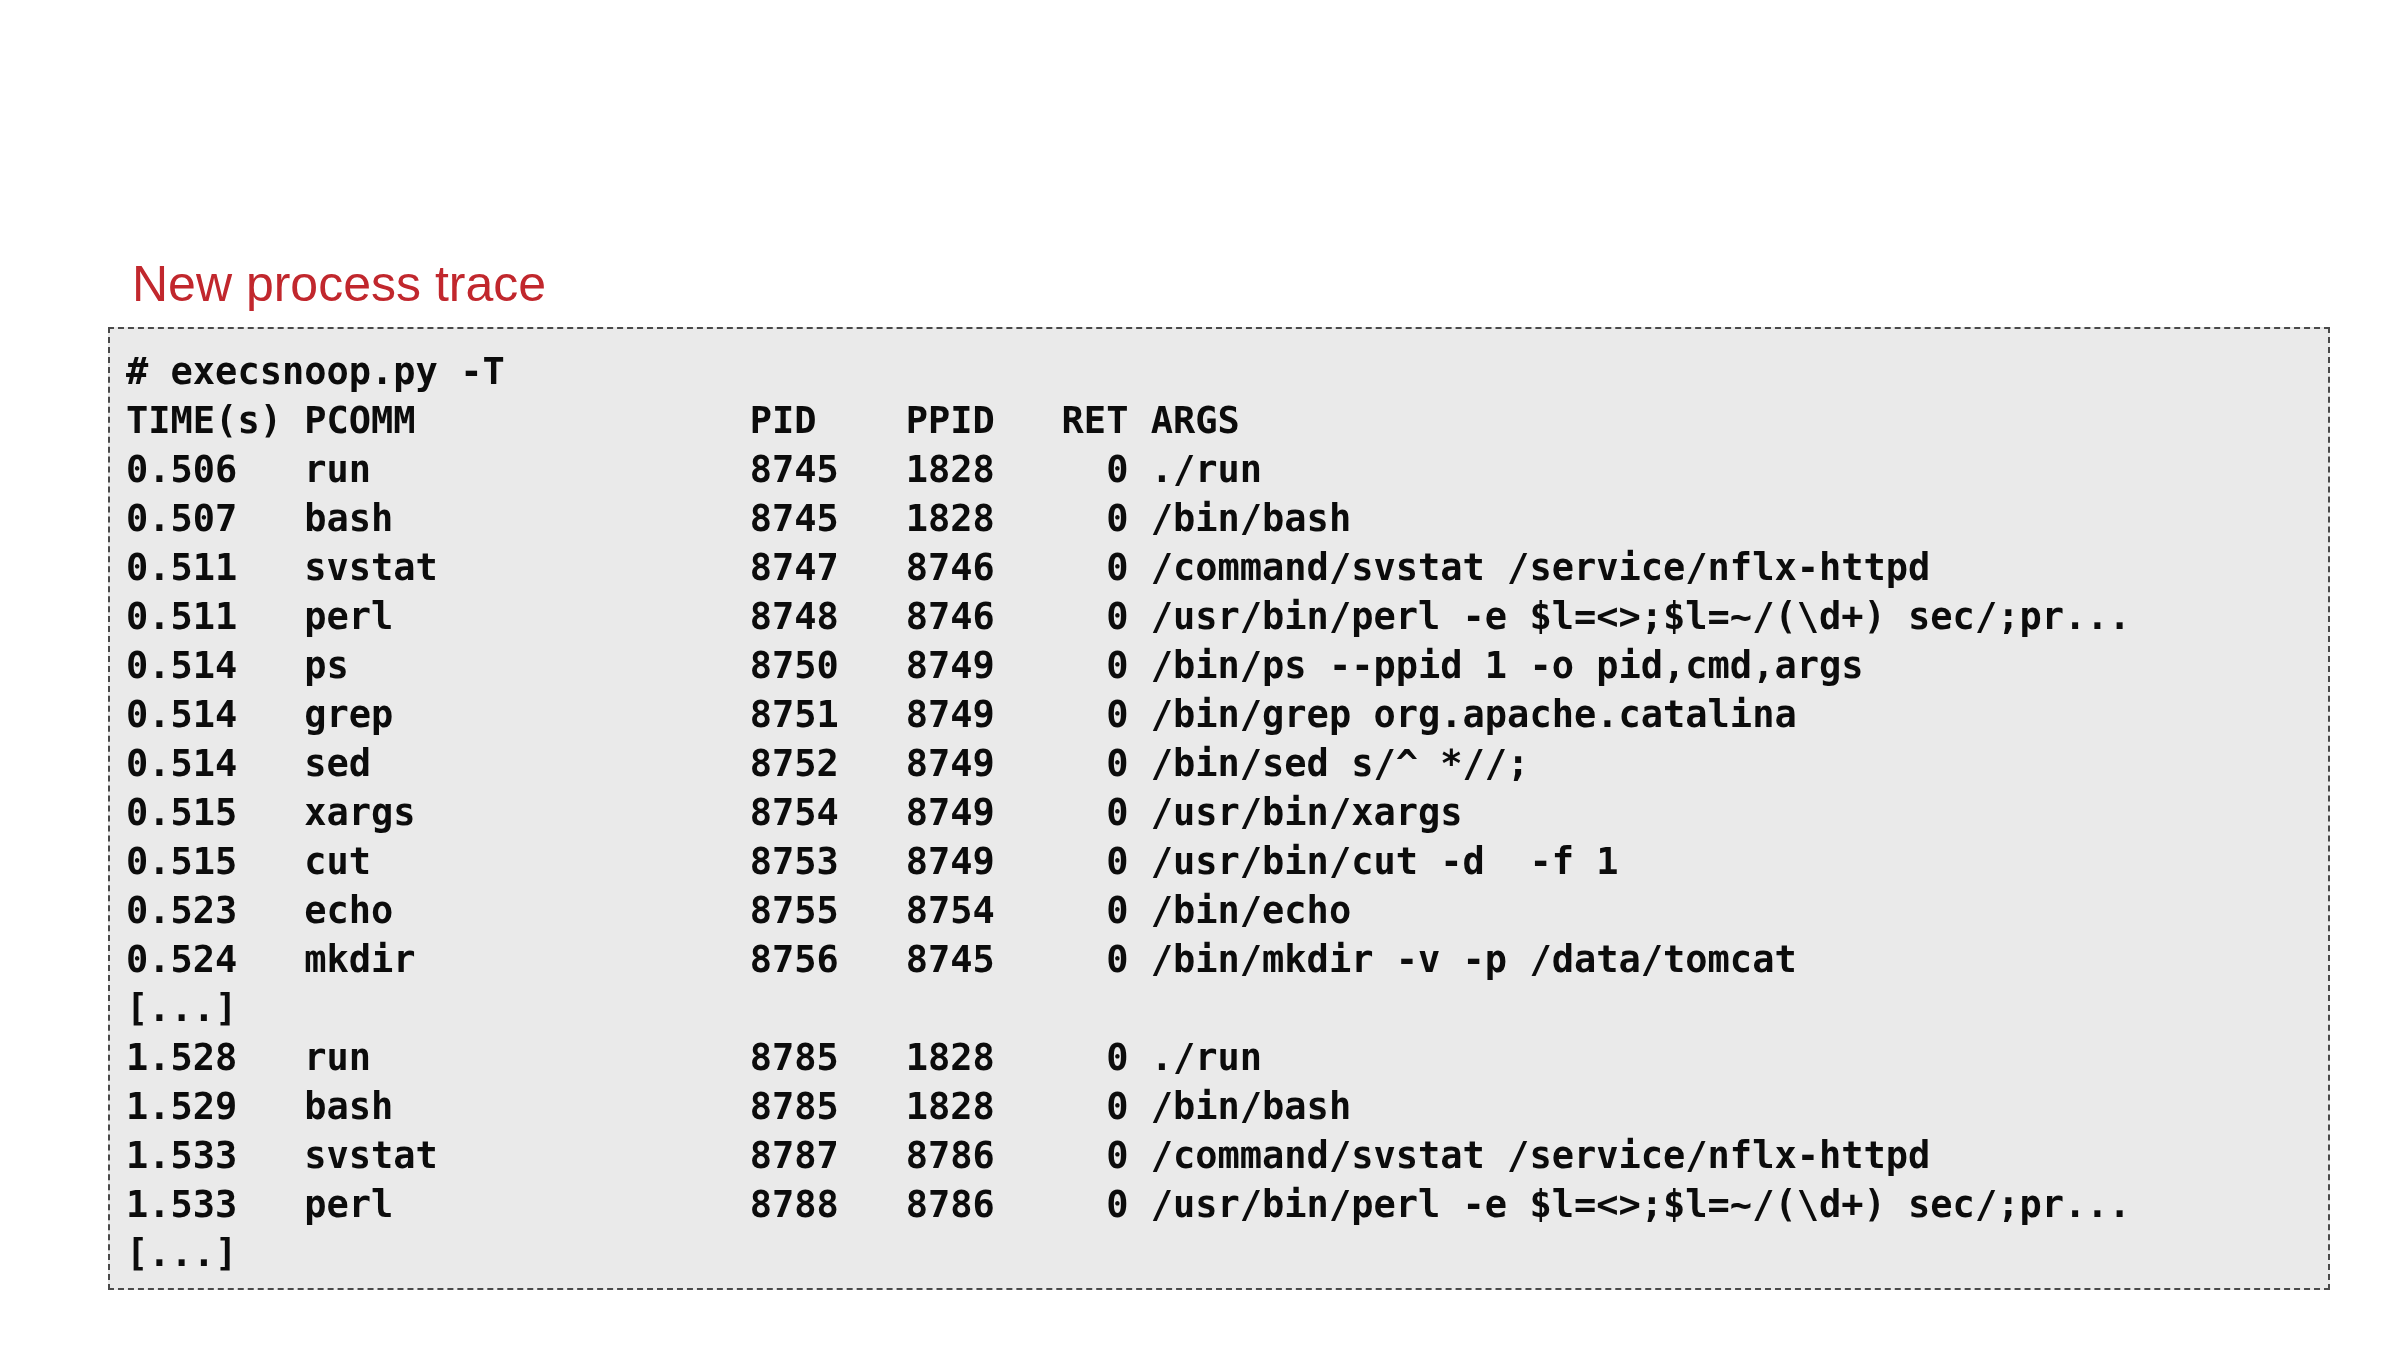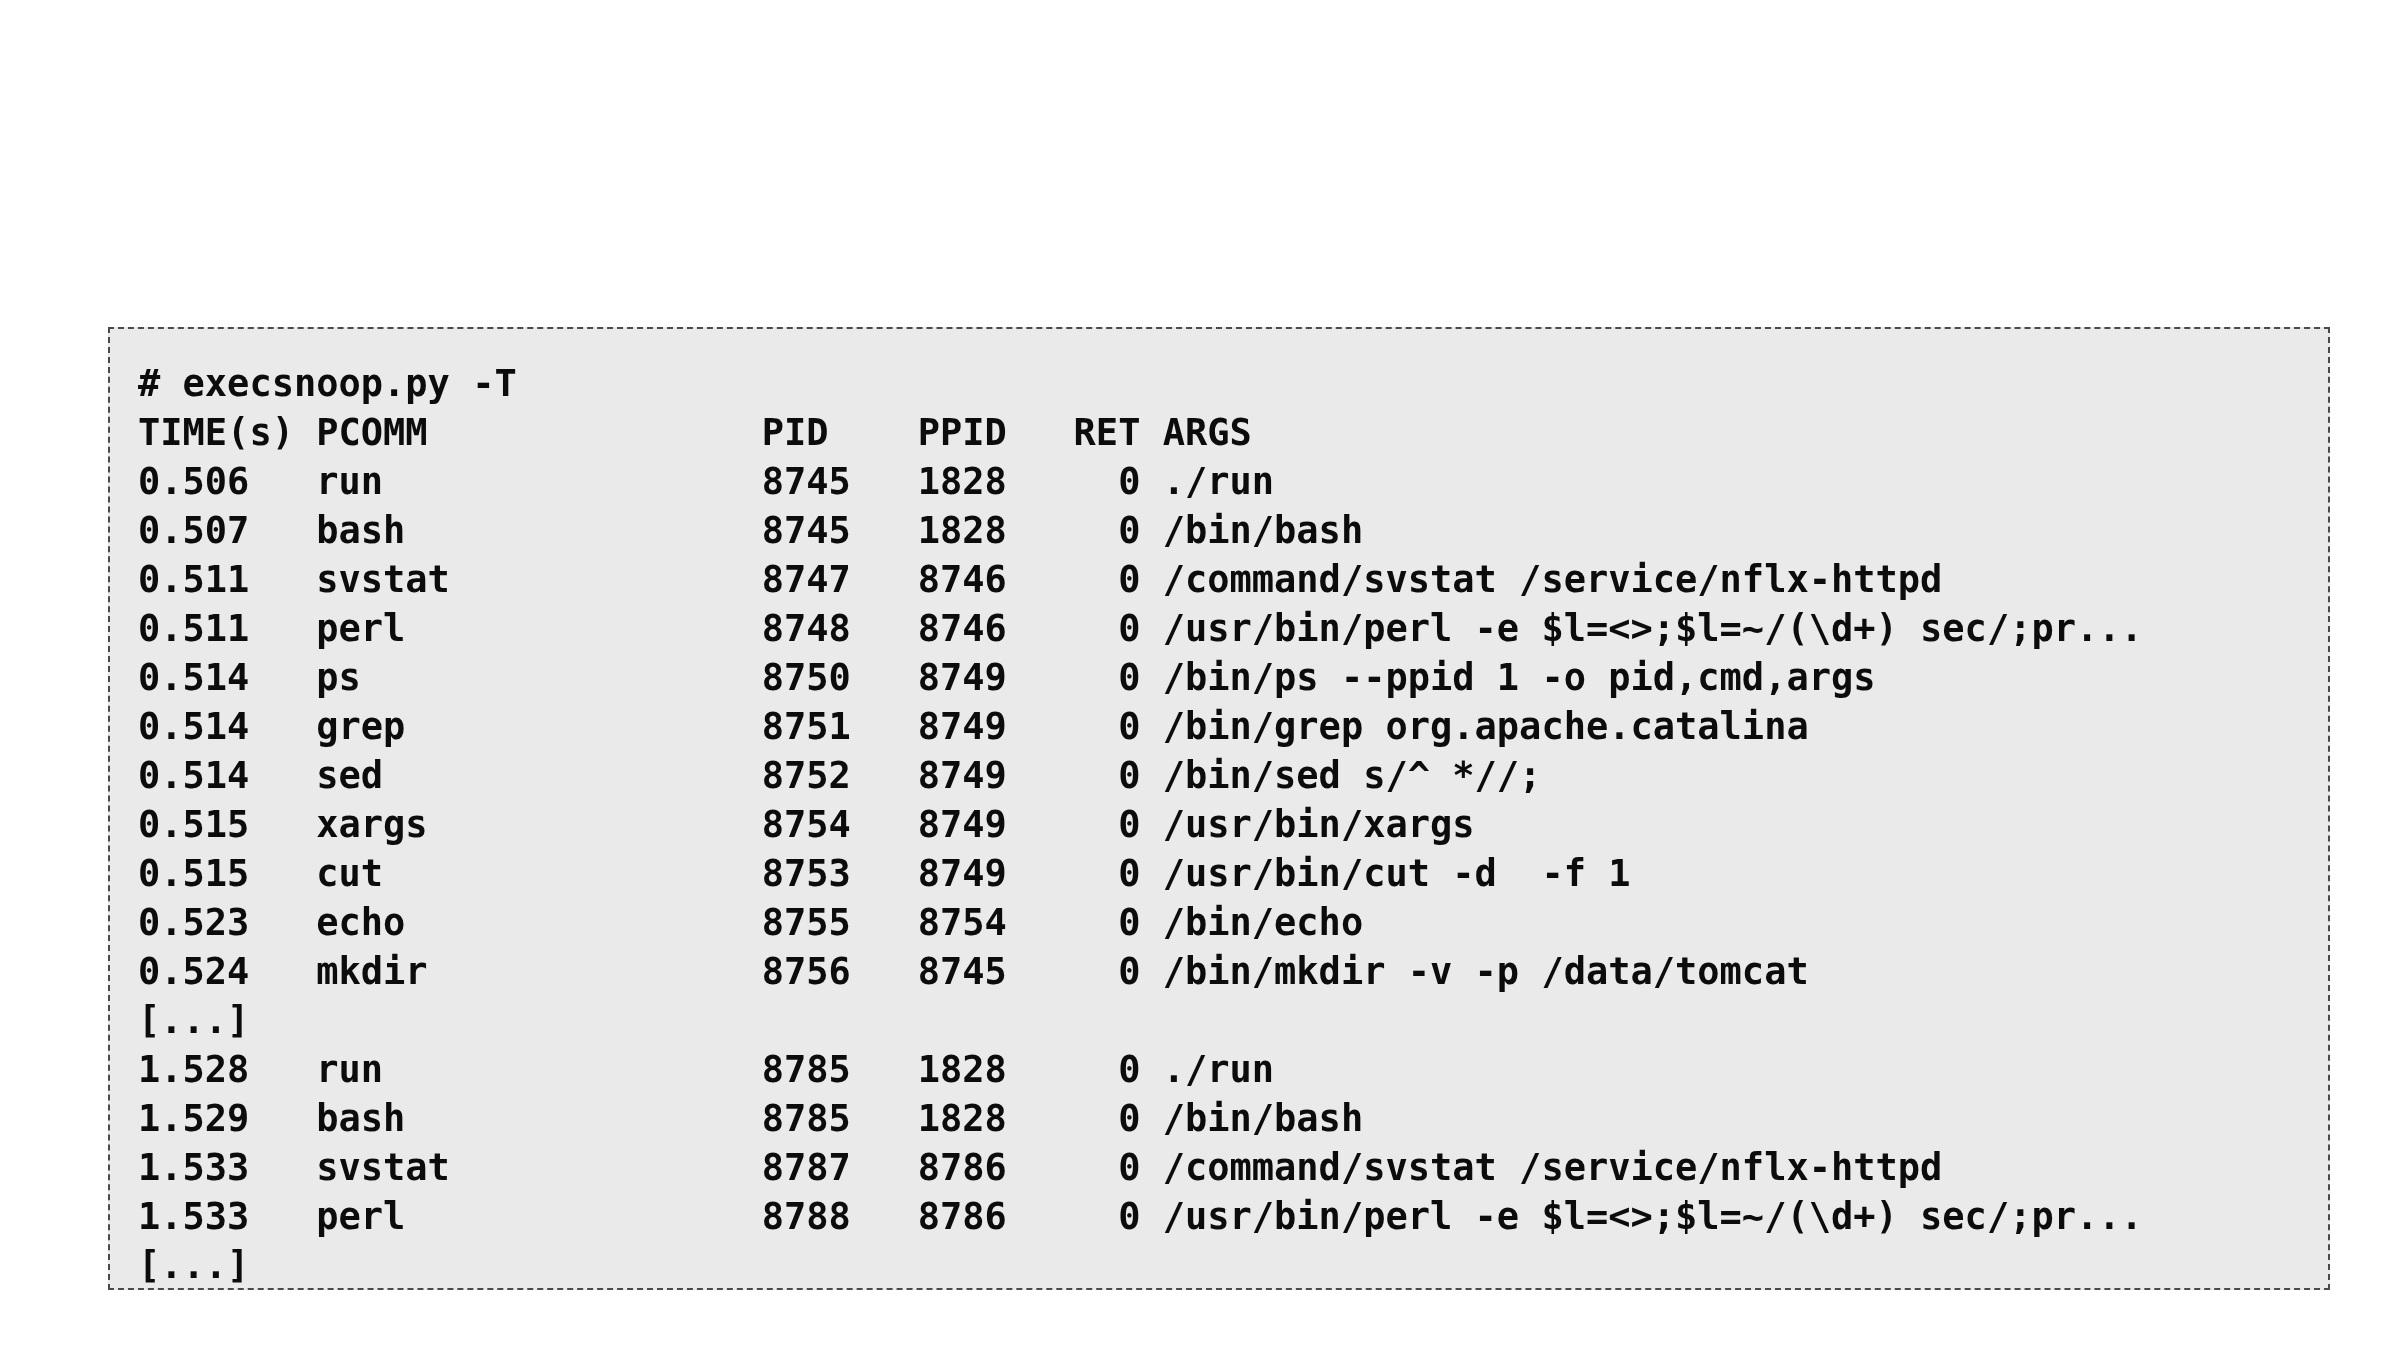--- a/index.html
+++ b/index.html
@@ -50,37 +50,38 @@
     top: 327px;
     width: 2222px;
     height: 963px;
     background: #eaeaea;
     border: 2px dashed #4a4a4a;
     box-sizing: border-box;
     overflow: hidden;
   }
 
   .code-pre {
-    margin: 12px;
+    margin: 0;
     padding: 18px 0 0 16px;
     font-family: "DejaVu Sans Mono", "Liberation Mono", monospace;
     font-size: 37px;
     line-height: 49px;
     font-weight: bold;
     color: #0c0c0c;
     white-space: pre;
     letter-spacing: 0px;
   }
 </style>
 </head>
 <body>
 
 <div class="slide">
 
 
+  <h2 class="slide-subtitle">New process trace</h2>
 
   <div class="code-block">
     <pre class="code-pre"># execsnoop.py -T
 TIME(s) PCOMM               PID    PPID   RET ARGS
 0.506   run                 8745   1828     0 ./run
 0.507   bash                8745   1828     0 /bin/bash
 0.511   svstat              8747   8746     0 /command/svstat /service/nflx-httpd
 0.511   perl                8748   8746     0 /usr/bin/perl -e $l=&lt;&gt;;$l=~/(\d+) sec/;pr...
 0.514   ps                  8750   8749     0 /bin/ps --ppid 1 -o pid,cmd,args
 0.514   grep                8751   8749     0 /bin/grep org.apache.catalina

